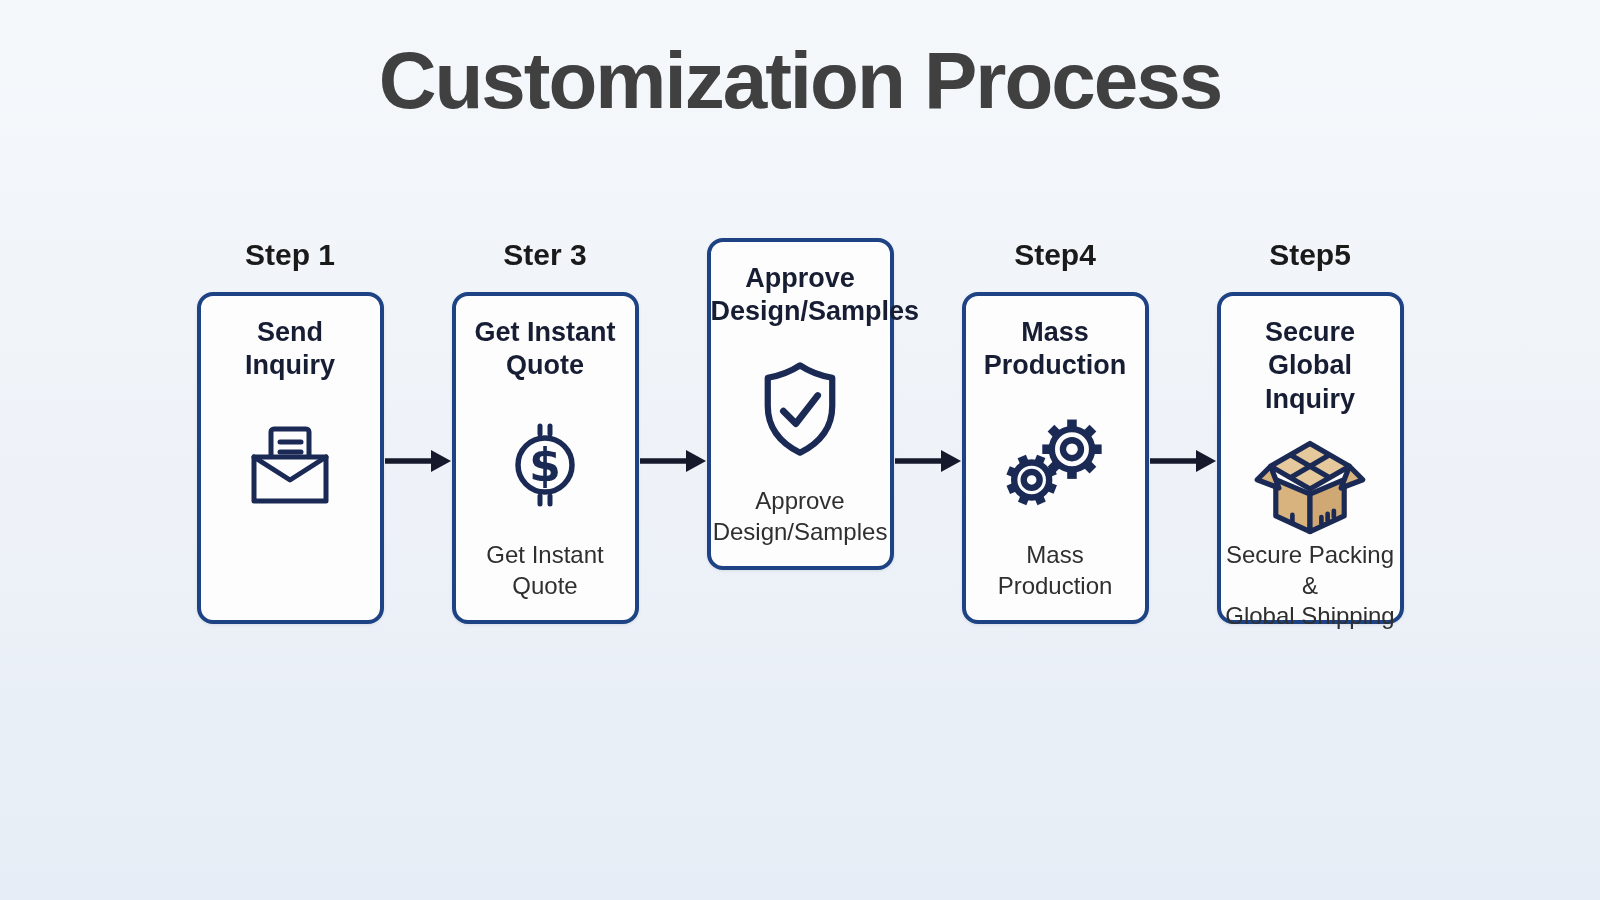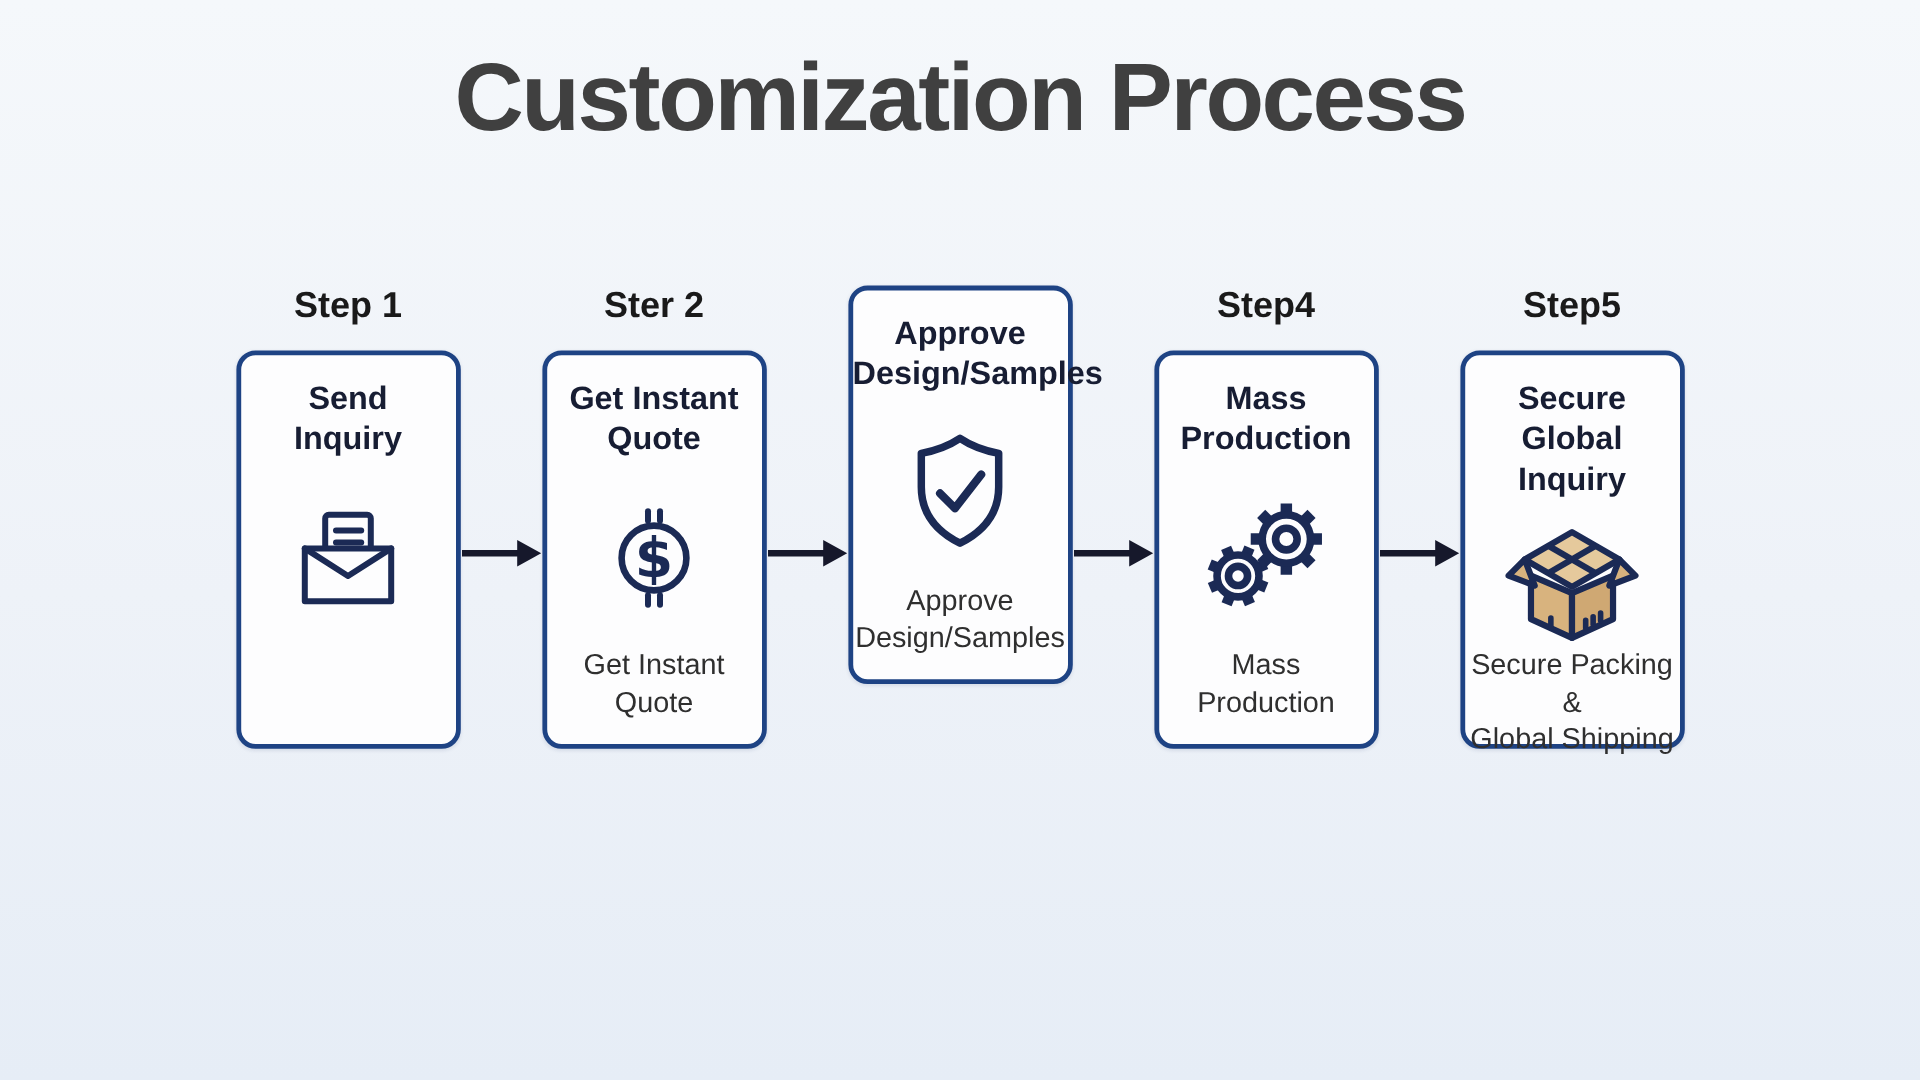--- a/index.html
+++ b/index.html
@@ -106,21 +106,21 @@
   </div>
 
   <div class="arrow-slot">
     <svg width="68" height="36" viewBox="0 0 68 36">
       <line x1="1" y1="18" x2="50" y2="18" stroke="#16182b" stroke-width="5.5"></line>
       <polygon points="47,7 67,18 47,29" fill="#16182b"></polygon>
     </svg>
   </div>
 
   <div class="step-col">
-    <div class="step-label">Ster 2</div>
+    <div class="step-label">Ster 3</div>
     <div class="card">
       <div class="card-title">Get Instant
 Quote</div>
       <div class="icon-wrap">
         <svg width="100" height="100" viewBox="0 0 100 100">
           <g stroke="#1b2a55" fill="none" stroke-linecap="round">
             <circle cx="50" cy="52" r="27" stroke-width="5.5"></circle>
             <line x1="45" y1="13" x2="45" y2="21" stroke-width="5"></line>
             <line x1="55" y1="13" x2="55" y2="21" stroke-width="5"></line>
             <line x1="45" y1="83" x2="45" y2="91" stroke-width="5"></line>

